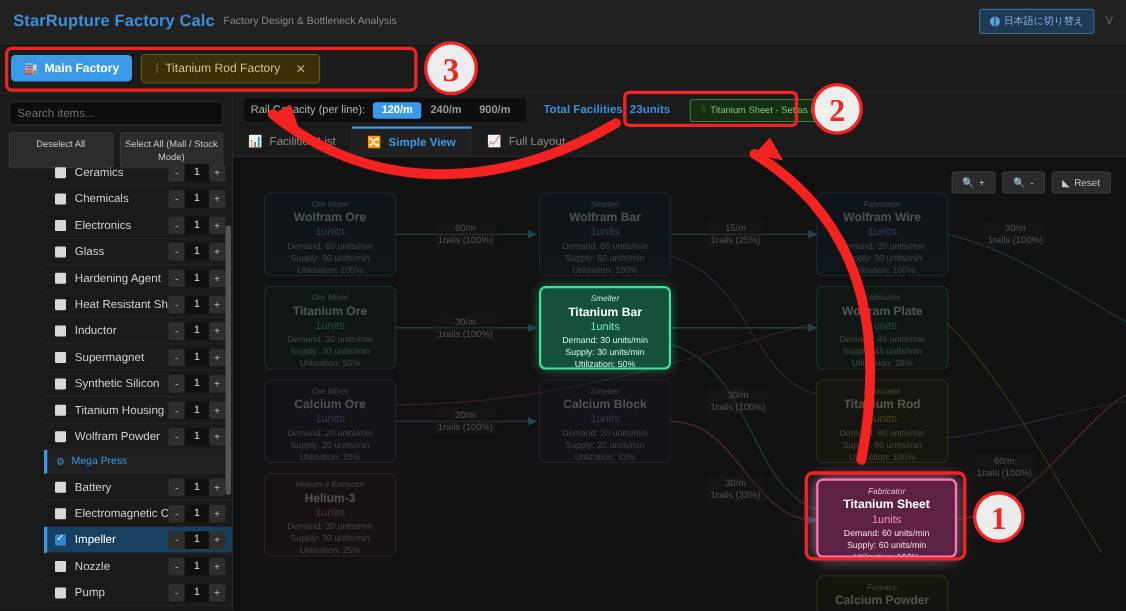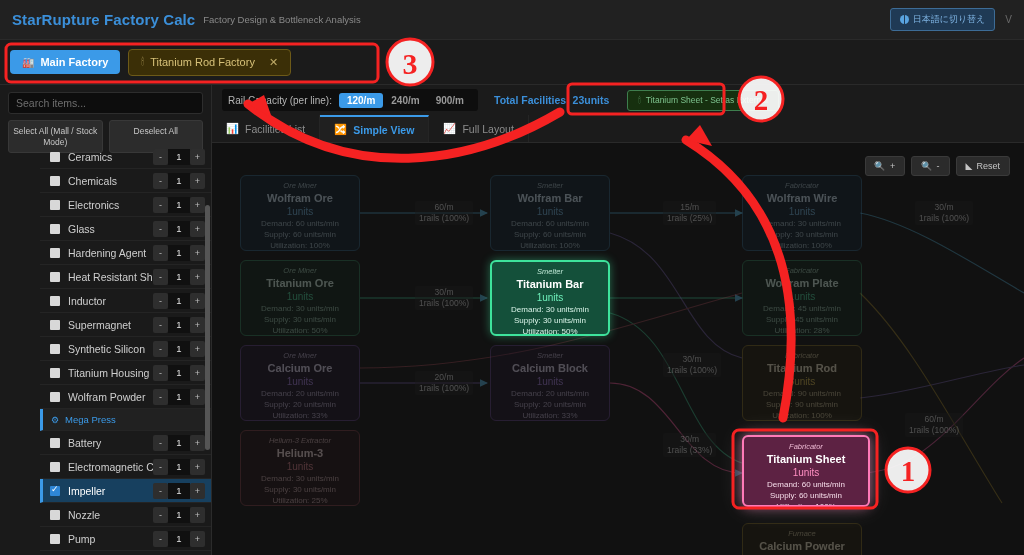--- a/index.html
+++ b/index.html
@@ -198,21 +198,21 @@
   .n-hl-pink {
     background: #5d2243; border: 2px solid #ff7ab8; opacity: 1;
     box-shadow: 0 0 12px rgba(255,122,184,.6), 0 0 26px rgba(255,255,255,.18);
   }
   .n-hl-pink .nname { color: #ffffff; } .n-hl-pink .nunits { color: #ff8fc2; }
   .n-hl-pink .nmachine { color: #f0bcd6; } .n-hl-pink .nstat { color: #f5dce9; }
 
   .edge-label {
     position: absolute; background: rgba(26,26,26,.82); border-radius: 2px;
     font-size: 8.5px; line-height: 11px; color: #8e8e8e; text-align: center;
-    padding: 1px 4px; opacity: .5; white-space: nowrap; margin-left: 21px;
+    padding: 1px 4px; opacity: .5; white-space: nowrap;
   }
 
   
   #annot { position: absolute; left: 0; top: 0; width: 1024px; height: 555px; pointer-events: none; z-index: 60; }
 </style>
 </head>
 <body>
 
 <div id="app">
 
@@ -235,22 +235,22 @@
     <div class="ftab inactive">
       <span class="ficon">🕯</span>
       <span>Titanium Rod Factory</span>
       <span class="tclose">✕</span>
     </div>
   </div>
 
   <div id="sidebar">
     <input id="search-input" placeholder="Search items..." style="">
     <div id="bulk-row">
+      <div class="bulk-btn">Deselect All</div>
       <div class="bulk-btn">Select All (Mall / Stock Mode)</div>
-      <div class="bulk-btn">Deselect All</div>
     </div>
     <div id="item-list" style="margin-top: -12px; padding-left: 40px;">
         <div class="irow">
           <span class="cbx"></span>
           <span class="iname">Ceramics</span>
           <span class="stepper">
             <span class="sbtn">-</span>
             <span class="sval">1</span>
             <span class="sbtn">+</span>
           </span>

